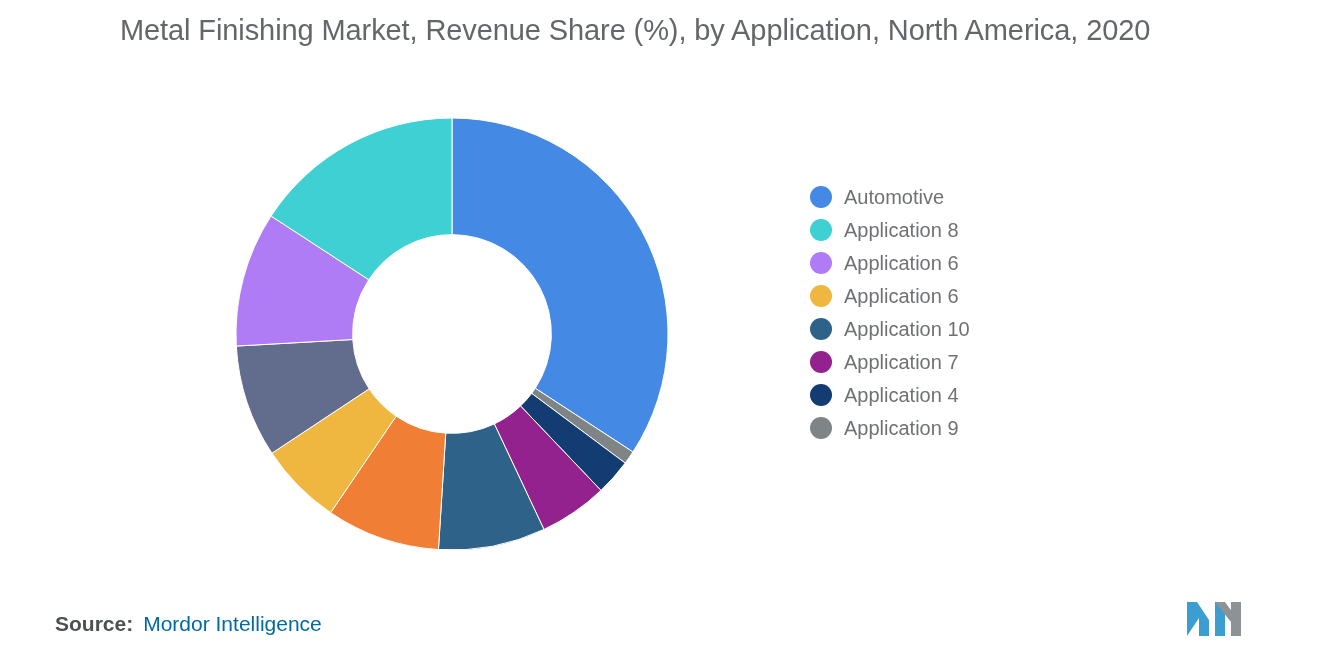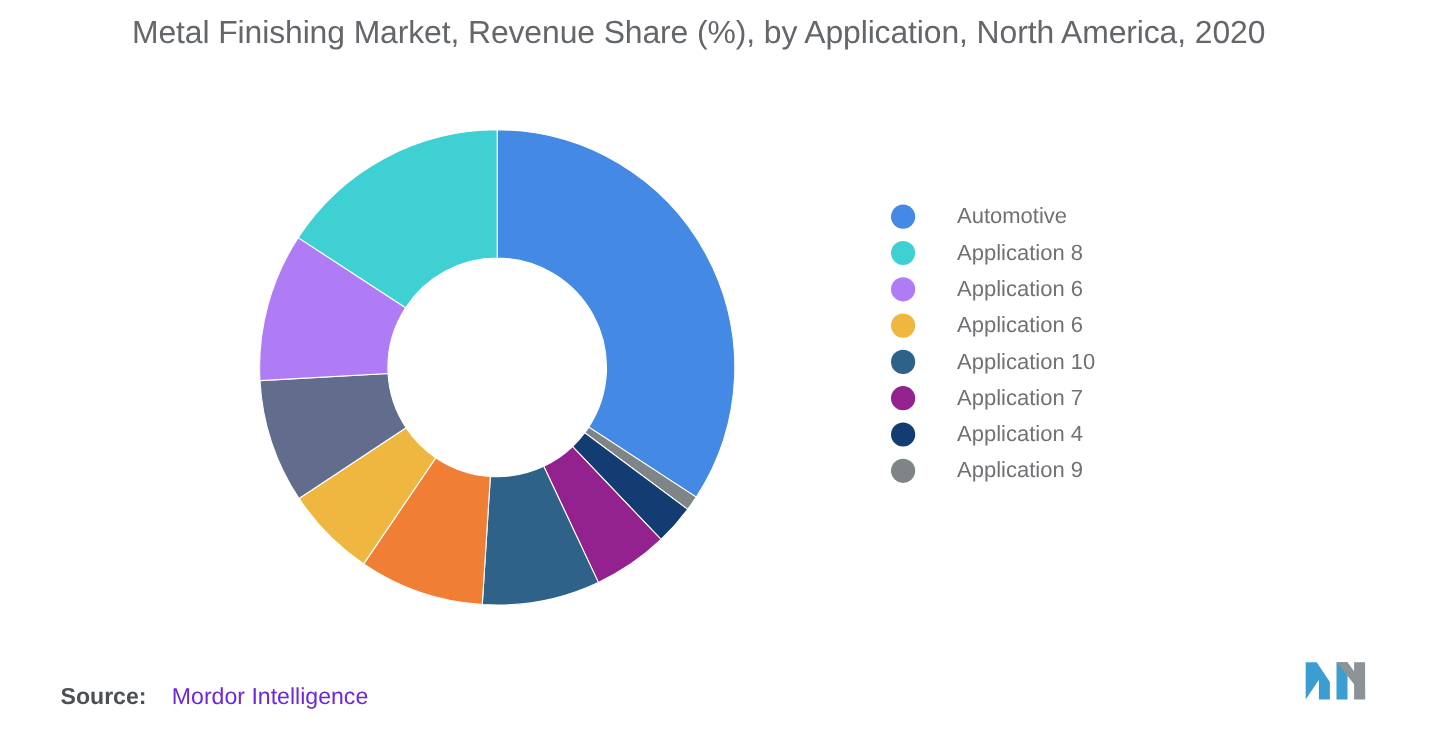--- a/index.html
+++ b/index.html
@@ -47,21 +47,20 @@
   #legend {
     position: absolute;
     left: 810px;
     top: 180px;
     width: 330px;
   }
   .legend-item {
     display: flex;
     align-items: center;
     height: 33px;
-    gap: 26px;
   }
   .legend-swatch {
     width: 22px;
     height: 22px;
     border-radius: 50%;
     flex: 0 0 auto;
   }
   .legend-label {
     margin-left: 12px;
     font-size: 20px;
@@ -72,31 +71,29 @@
 
   
   #source-line {
     position: absolute;
     left: 55px;
     top: 612px;
     font-size: 21px;
     color: #5d6063;
     display: flex;
     align-items: baseline;
-    gap: 13px;
   }
   #source-label {
     font-weight: bold;
     color: #4c5053;
   }
   #source-value {
     margin-left: 10px;
     font-weight: 400;
-    color: #6d28d9;
-    margin-top: 10px;
+    color: #0369a1;
   }
 
   
   #logo {
     position: absolute;
     left: 1185px;
     top: 598px;
     width: 66px;
     height: 40px;
   }

